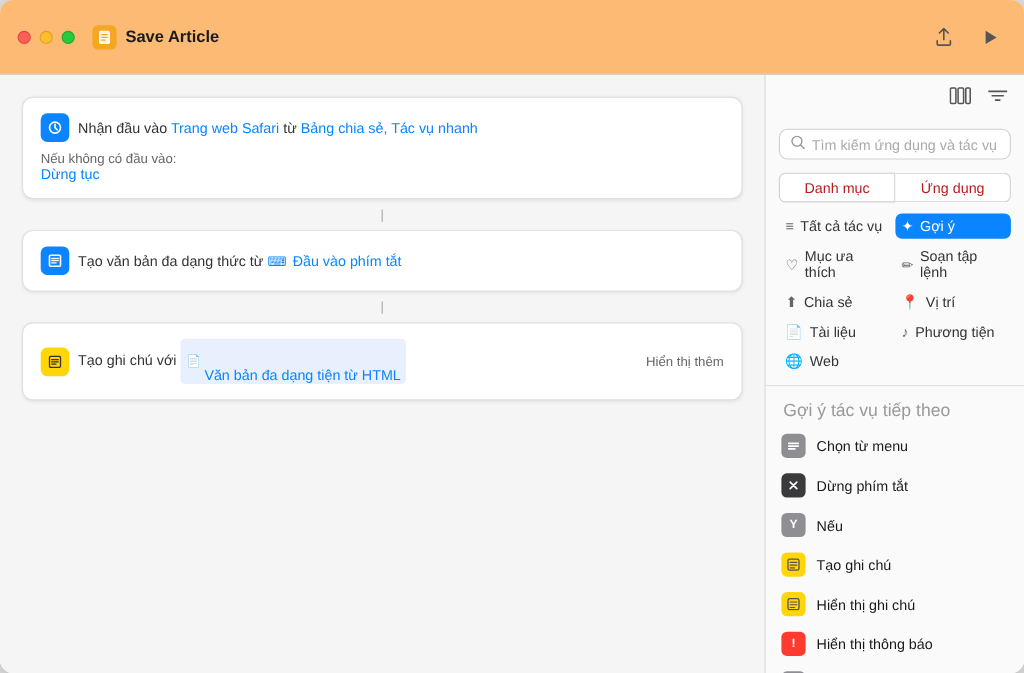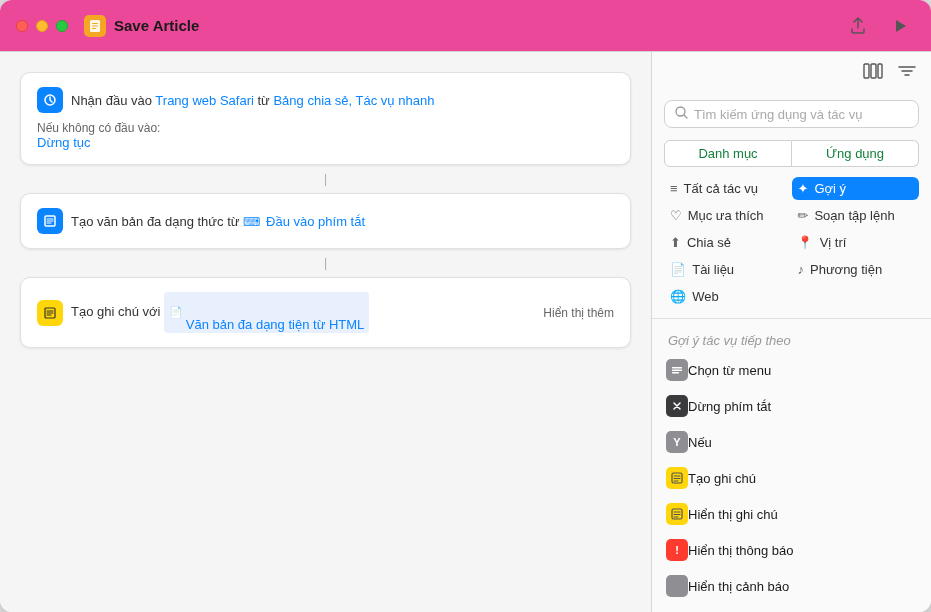--- a/index.html
+++ b/index.html
@@ -17,22 +17,22 @@
       width: 931px;
       height: 612px;
       background: #f5f5f5;
       border-radius: 12px;
       overflow: hidden;
       display: flex;
       flex-direction: column;
       box-shadow: 0 4px 30px rgba(0,0,0,0.3);
     }
     .titlebar {
-      background: #ec4899;
-      height: 52px;
+      background: #fdba74;
+      height: 68px;
       display: flex;
       align-items: center;
       padding: 0 16px;
       border-bottom: 1px solid #d0d0d0;
       flex-shrink: 0;
       position: relative;
     }
     .traffic-lights {
       display: flex;
       gap: 8px;
@@ -149,21 +149,21 @@
       line-height: 1;
       margin: -4px 0;
     }
     .show-more {
       color: #666;
       font-size: 12px;
       margin-left: auto;
       cursor: pointer;
     }
     .right-panel {
-      width: 280px;
+      width: 236px;
       background: #fafafa;
       border-left: 1px solid #d8d8d8;
       display: flex;
       flex-direction: column;
       overflow: hidden;
     }
     .search-bar {
       margin: 12px;
       display: flex;
       align-items: center;
@@ -192,21 +192,21 @@
       gap: 0;
     }
     .cat-tab {
       flex: 1;
       text-align: center;
       padding: 5px 0;
       font-size: 13px;
       cursor: pointer;
       border: 1px solid #d0d0d0;
       background: white;
-      color: #15803d;
+      color: #b91c1c;
     }
     .cat-tab:first-child { border-radius: 6px 0 0 6px; }
     .cat-tab:last-child { border-radius: 0 6px 6px 0; border-left: none; }
     .filter-grid {
       display: grid;
       grid-template-columns: 1fr 1fr;
       margin: 0 12px;
       gap: 4px 0;
       font-size: 13px;
     }
@@ -224,33 +224,33 @@
       color: white;
     }
     .filter-item.active .filter-icon { color: white; }
     .filter-icon { font-size: 13px; color: #666; }
     .divider-h {
       height: 1px;
       background: #e0e0e0;
       margin: 10px 0;
     }
     .suggestion-label {
-      font-size: 13px;
+      font-size: 16px;
       color: #999;
       padding: 4px 16px;
       font-weight: 500;
-      font-style: italic;
     }
     .suggestion-list {
       flex: 1;
       overflow-y: auto;
     }
     .suggestion-item {
       display: flex;
       align-items: center;
+      gap: 10px;
       padding: 7px 14px;
       cursor: pointer;
       font-size: 13px;
       color: #1a1a1a;
     }
     .sugg-icon {
       width: 22px;
       height: 22px;
       border-radius: 5px;
       display: flex;

